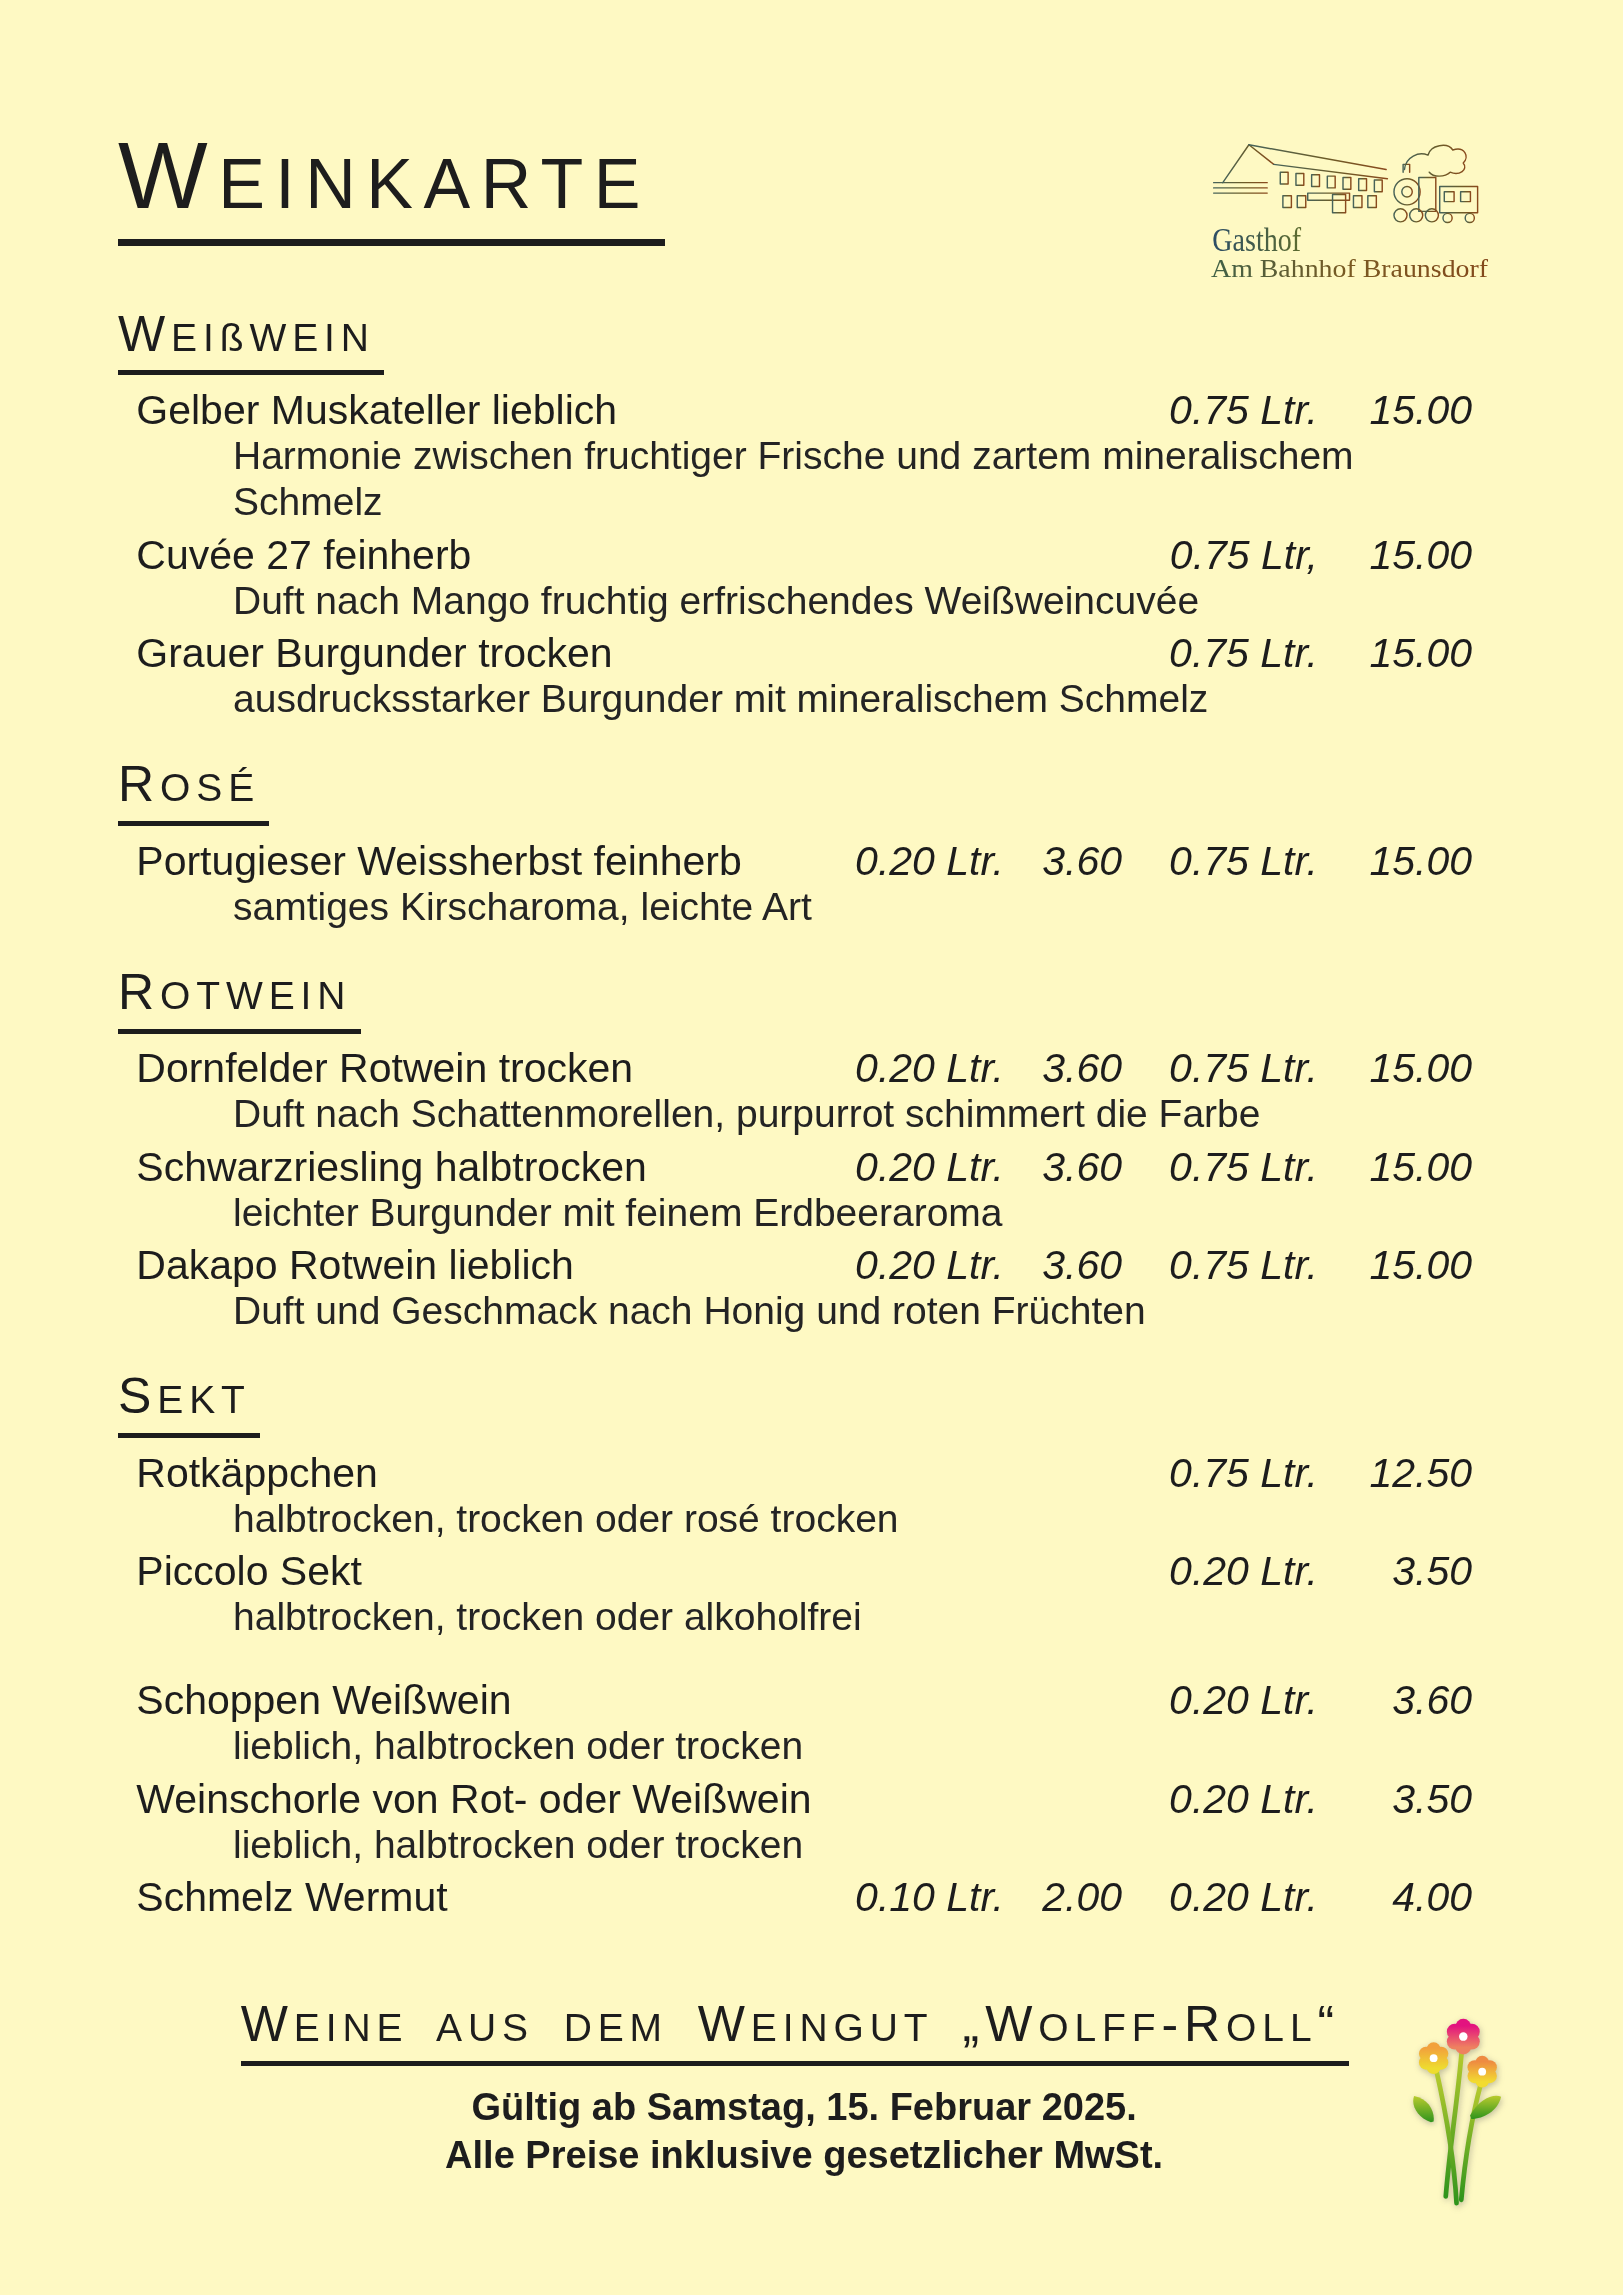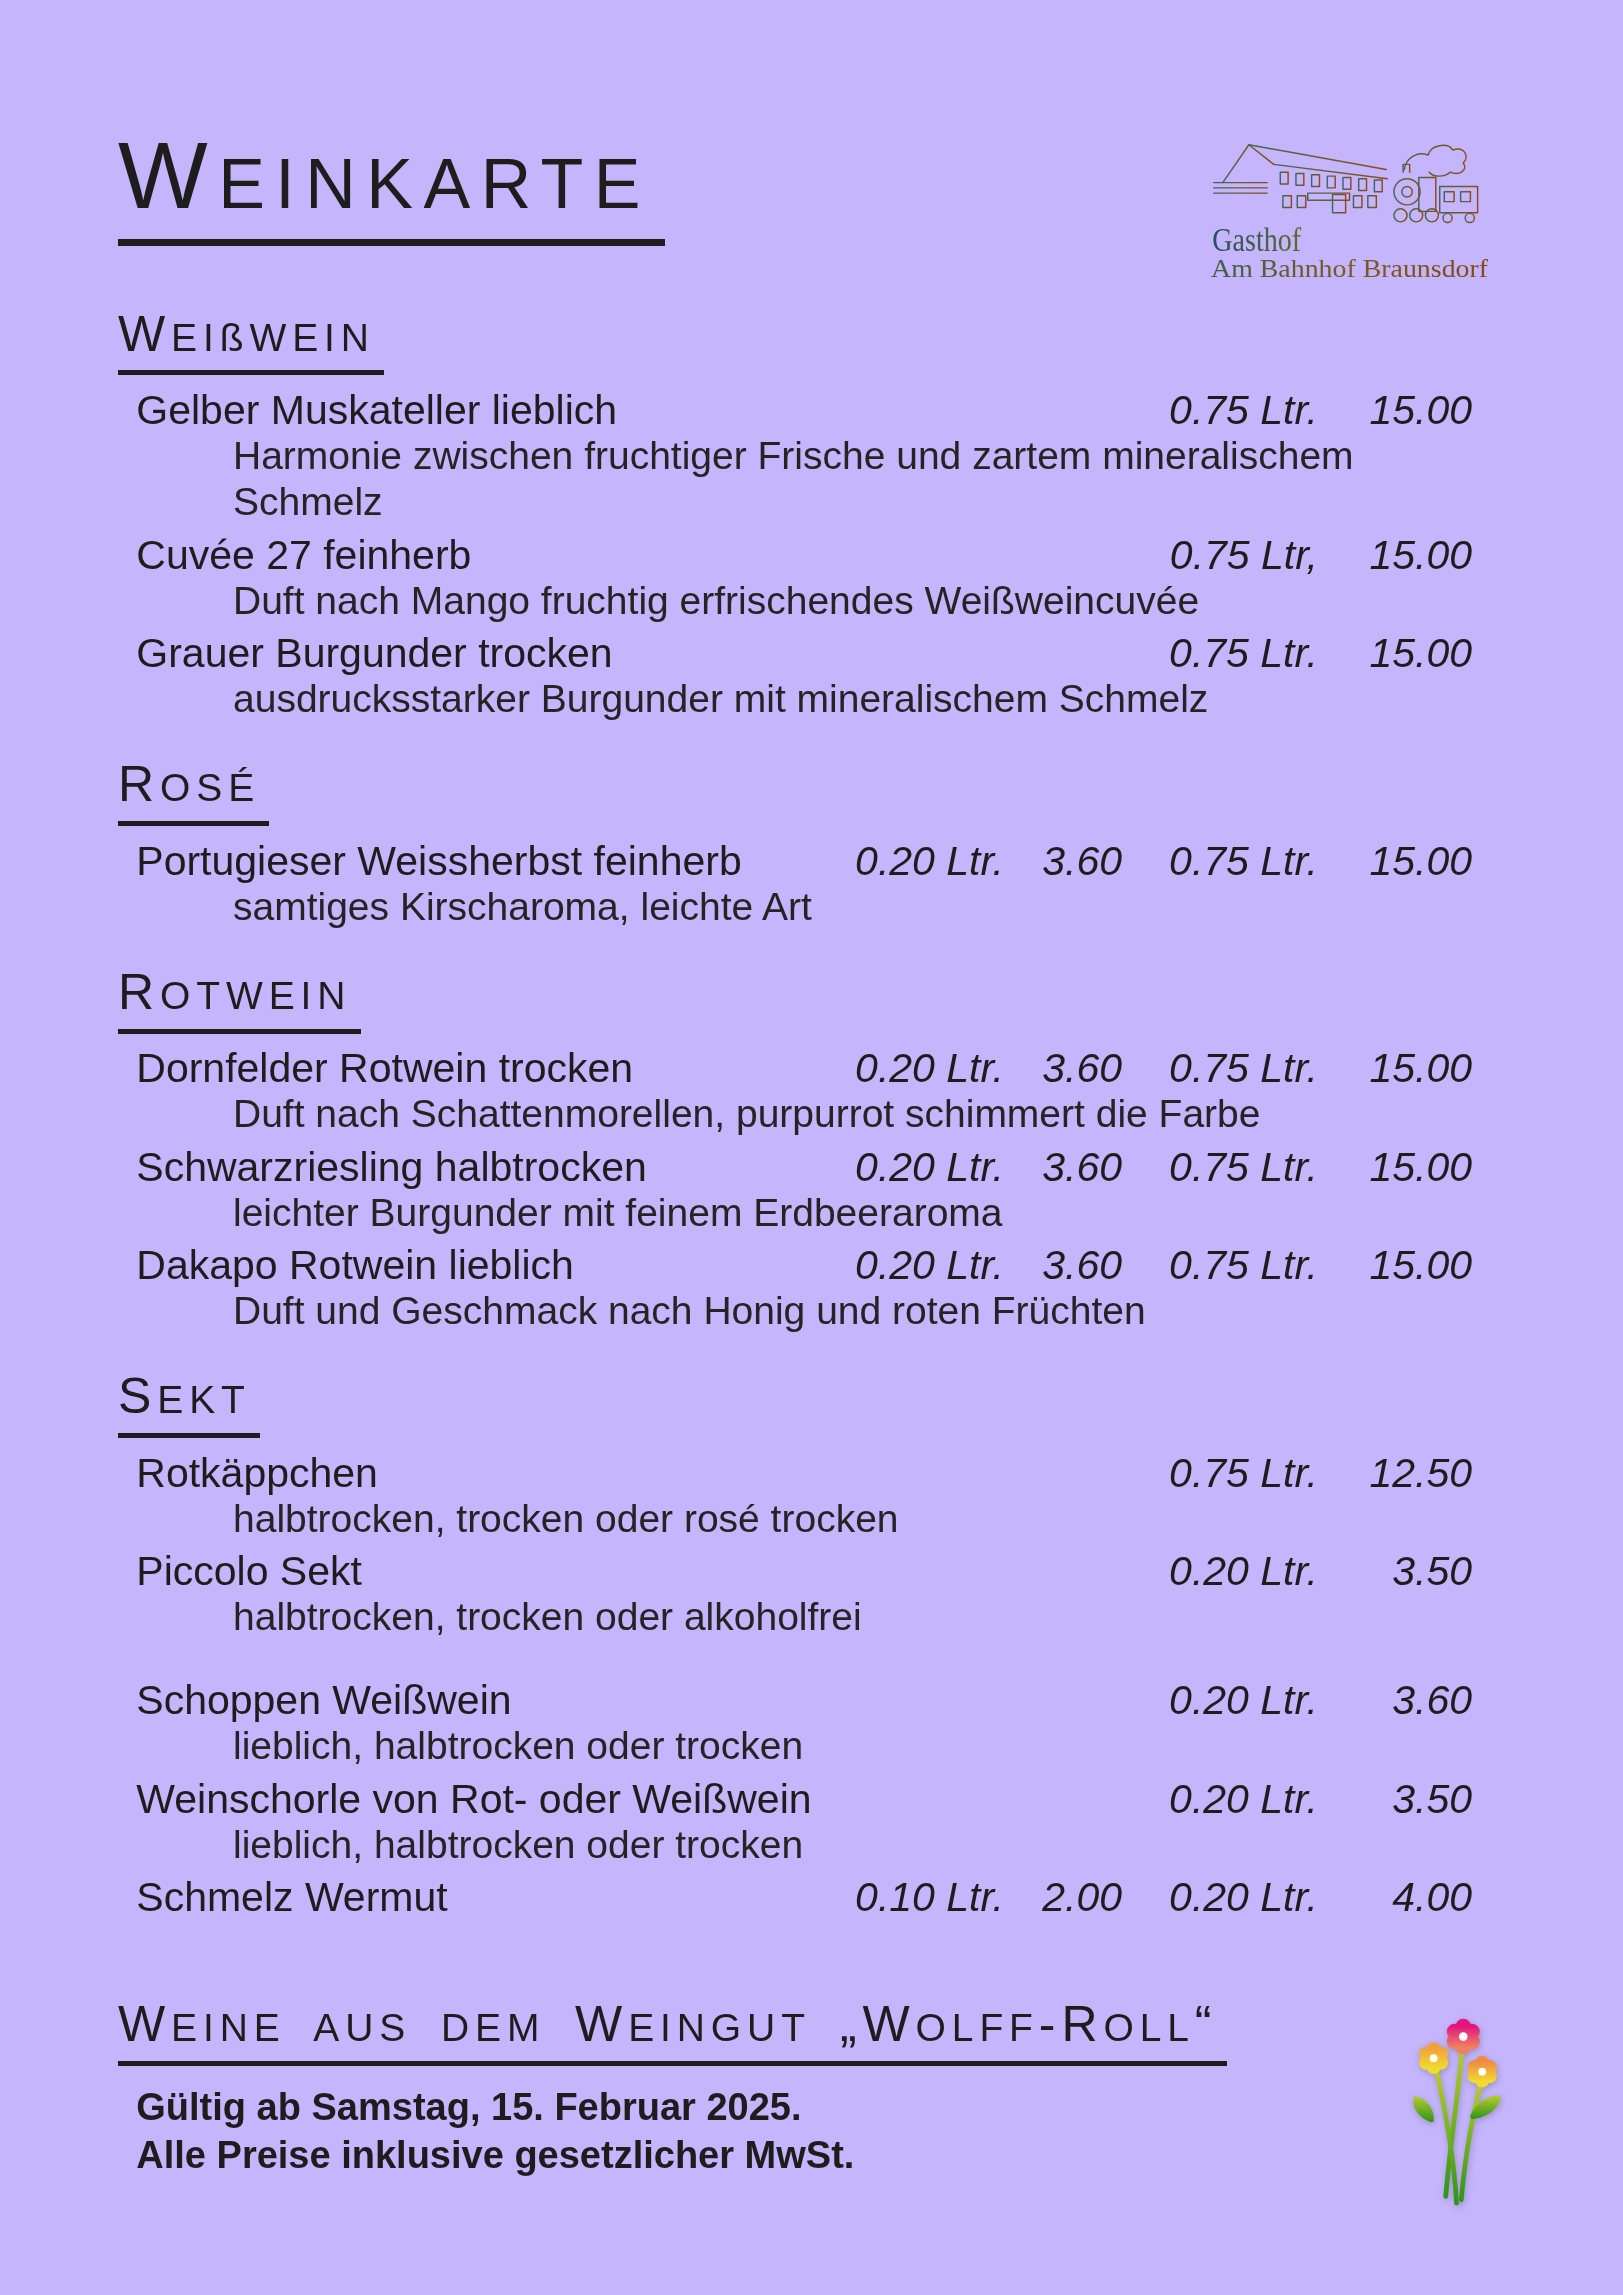--- a/index.html
+++ b/index.html
@@ -1,19 +1,19 @@
 <!DOCTYPE html>
 <html style="font-size:10.5px"><head>
 <meta charset="utf-8">
 <style>
   html,body { margin:0; padding:0; background:#fff; }
   .page {
     position:relative; box-sizing:border-box;
     width:1623px; height:2295px; overflow:hidden;
-    background:#c4b5fd; color:#1d1d1d;
+    background:#fef9c3; color:#1d1d1d;
     font-family:"Liberation Sans", sans-serif;
     padding:128px 151px 0 118px;
   }
   
   h1.title {
     margin:0 0 26px 0; display:inline-block; font-weight:normal;
     font-size:70px; line-height:95px; letter-spacing:10.5px;
     padding-bottom:6.5px; padding-right:14.4px;
     border-bottom:7.9px solid #1d1d1d;
   }
@@ -29,21 +29,21 @@
   h2.sec-head .hb { font-size:50px; }
   
   .row { display:flex; align-items:baseline; margin-top:6.5px; padding-left:18.3px;
          font-size:41px; line-height:46px; }
   .row .name { flex:1 1 auto; }
   .c  { flex:0 0 auto; text-align:right; white-space:nowrap;font-style:italic; }
   .va { width:151px; } .pa { width:118px; } .vb { width:196px; } .pb { width:154px; }
   .desc { font-size:39px; line-height:46px;
           padding-left:115px; color:#242424; }
   
-  .footer { margin-top:79px; }
+  .footer { margin-top:79px;text-align:center; }
   h2.foot-head {
     margin:0; display:inline-block; font-weight:normal;
     font-size:39px; line-height:50px; letter-spacing:5.9px; word-spacing:13px;
     padding-bottom:7.9px; padding-right:9.2px;
     border-bottom:5.2px solid #1d1d1d;
   }
   h2.foot-head .hb { font-size:50px; }
   .notes { margin-top:17px; padding-left:18.3px;font-weight:bold; }
   .note  { font-size:38px; line-height:48px; }
   

